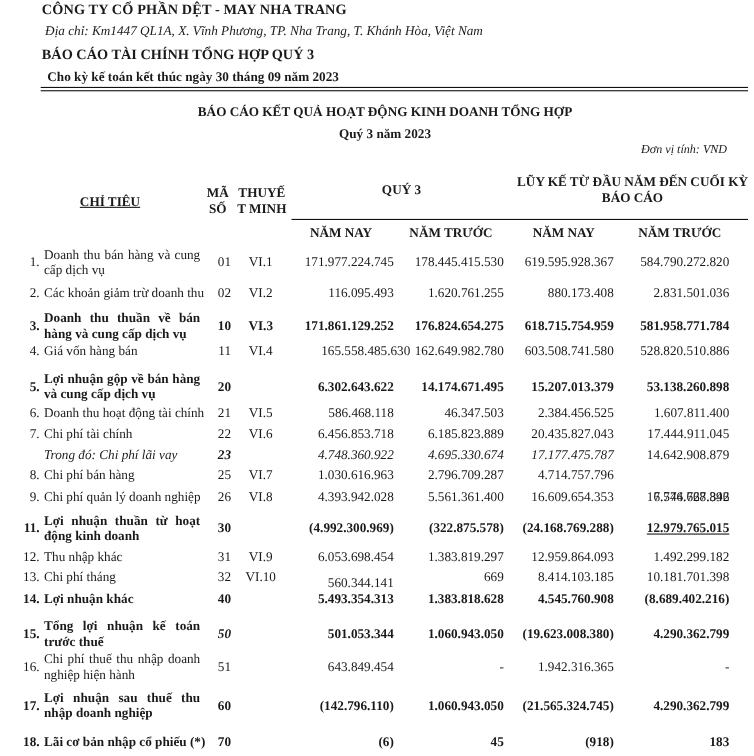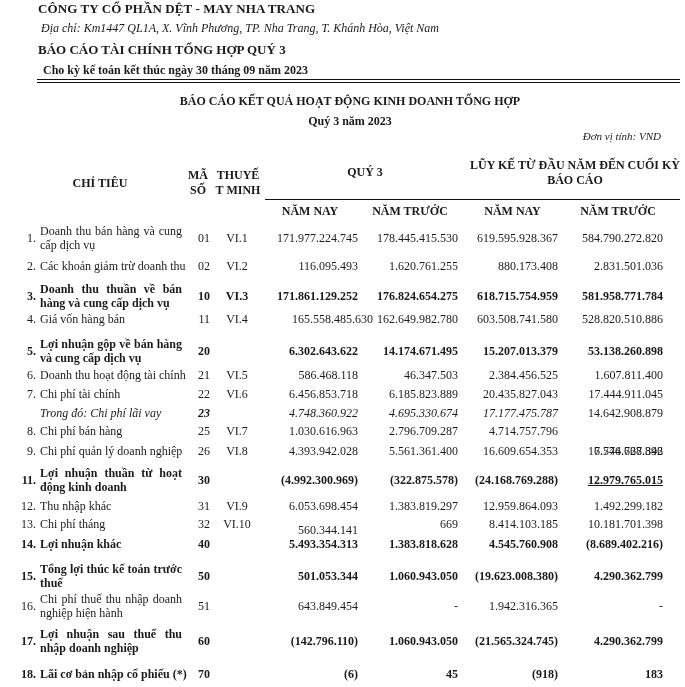--- a/index.html
+++ b/index.html
@@ -10,21 +10,21 @@
     .address { position: absolute; left: 41px; top: 21px; font-size: 12px; font-style: italic; }
     .report-title { position: absolute; left: 38px; top: 42px; font-size: 13px; font-weight: bold; }
     .period { position: absolute; left: 43px; top: 63px; font-size: 12px; font-weight: bold; }
     .double-rule { position: absolute; left: 37px; top: 79px; width: 643px; height: 4px; border-top: 1.5px solid #111; border-bottom: 1px solid #111; }
 
     .stmt-title { position: absolute; left: 0; width: 685px; top: 94px; text-align: center; font-size: 12px; font-weight: bold; padding-left: 15px; }
     .stmt-sub { position: absolute; left: 0; width: 685px; top: 114px; text-align: center; font-size: 12px; font-weight: bold; padding-left: 15px; }
     .unit { position: absolute; right: 24px; top: 130px; font-size: 11px; font-style: italic; }
 
     .hdr { position: absolute; font-size: 12px; font-weight: bold; text-align: center; line-height: 15px; }
-    .h-chitieu { left: 40px; width: 120px; top: 176px; }
+    .h-chitieu { left: 40px; width: 120px; top: 176px; text-decoration: underline; }
     .h-maso { left: 186px; width: 24px; top: 168px; }
     .h-thuyet { left: 213px; width: 50px; top: 168px; }
     .h-quy3 { left: 265px; width: 200px; top: 165px; }
     .h-luyke { left: 470px; width: 210px; top: 158px; }
     .sub-rule { position: absolute; left: 265px; top: 199px; width: 415px; border-top: 1px solid #111; }
     .h-sub { top: 204px; }
     .h-s1 { left: 270px; width: 80px; }
     .h-s2 { left: 365px; width: 90px; }
     .h-s3 { left: 470px; width: 85px; }
     .h-s4 { left: 568px; width: 100px; }
@@ -205,22 +205,22 @@
         <span class="label one" style="top: 0px;">Lợi nhuận khác</span>
         <span class="code" style="top: 0px;">40</span>
         <span class="note" style="top: 0px;"></span>
         <span class="v v1" style="top: 0px;">5.493.354.313</span>
         <span class="v v2" style="top: 0px;">1.383.818.628</span>
         <span class="v v3" style="top: 0px;">4.545.760.908</span>
         <span class="v v4" style="top: 0px;">(8.689.402.216)</span>
       </div>
       <div class="row bold" style="top: 562px;">
         <span class="num" style="top: 7px;">15.</span>
-        <span class="label" style="top: 0px;">Tổng lợi thúc kế toán trước thuế</span>
-        <span class="code" style="top: 7px;">50</span>
+        <span class="label" style="top: 0px;">Tổng lợi nhuận kế toán trước thuế</span>
+        <span class="code" style="top: 7px; font-style: italic;">50</span>
         <span class="note" style="top: 7px;"></span>
         <span class="v v1" style="top: 7px;">501.053.344</span>
         <span class="v v2" style="top: 7px;">1.060.943.050</span>
         <span class="v v3" style="top: 7px;">(19.623.008.380)</span>
         <span class="v v4" style="top: 7px;">4.290.362.799</span>
       </div>
       <div class="row" style="top: 592px;">
         <span class="num" style="top: 7px;">16.</span>
         <span class="label" style="top: 0px;">Chi phí thuế thu nhập doanh nghiệp hiện hành</span>
         <span class="code" style="top: 7px;">51</span>

